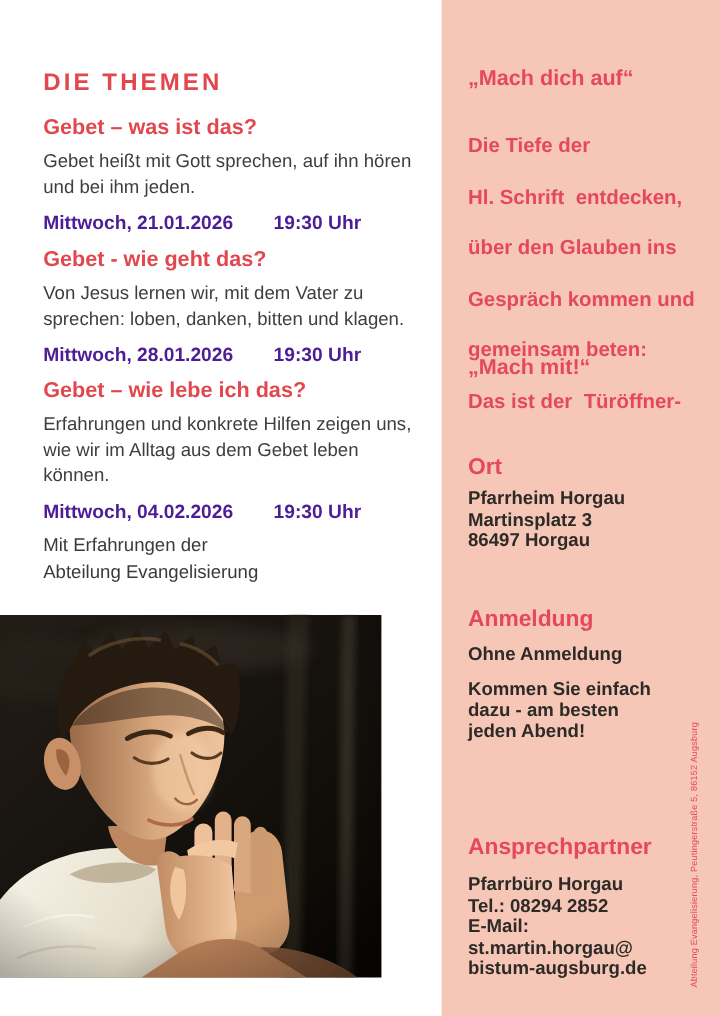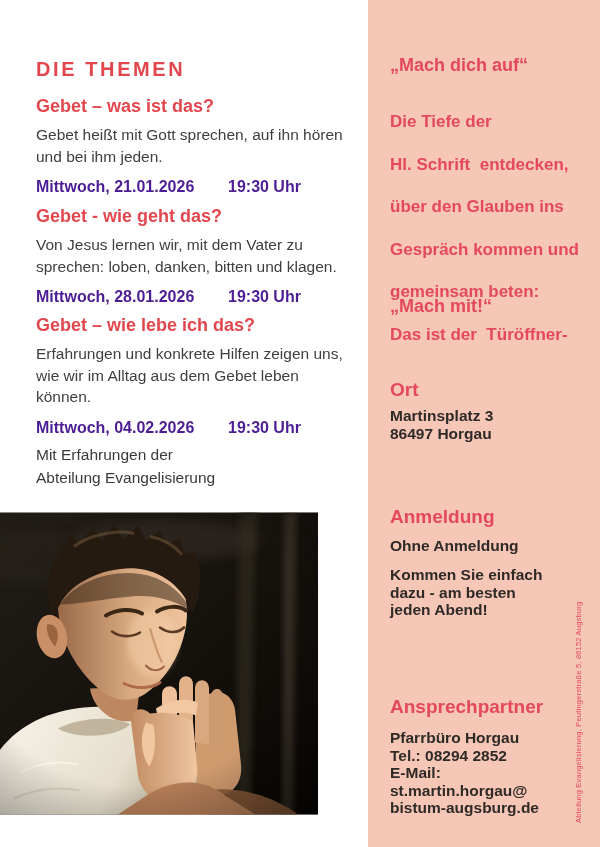--- a/index.html
+++ b/index.html
@@ -63,20 +63,21 @@
       <div>über den Glauben ins</div>
       <div>Gespräch kommen und</div>
       <div>gemeinsam beten:</div>
       <div>Das ist der  Türöffner-</div>
     </div>
 
     <div class="blk r-h" style="top:379px">Ort</div>
 
     <div class="blk r-quote" style="top:296px">„Mach mit!“</div>
     <div class="blk r-dark" style="top:407px">
+      <div>Pfarrheim Horgau</div>
       <div>Martinsplatz 3</div>
       <div>86497 Horgau</div>
     </div>
 
     <div class="blk r-h" style="top:506px">Anmeldung</div>
     <div class="blk r-dark" style="top:537px">
       <div>Ohne Anmeldung</div>
     </div>
     <div class="blk r-dark" style="top:566px">
       <div>Kommen Sie einfach</div>

